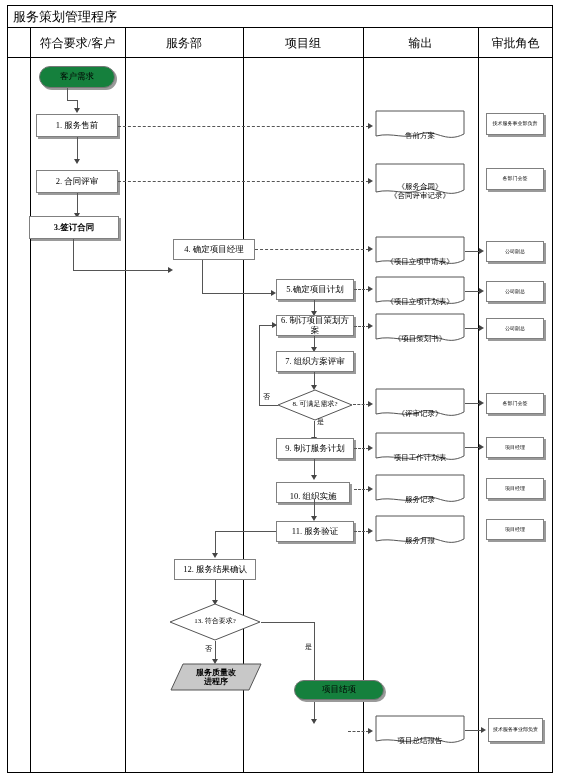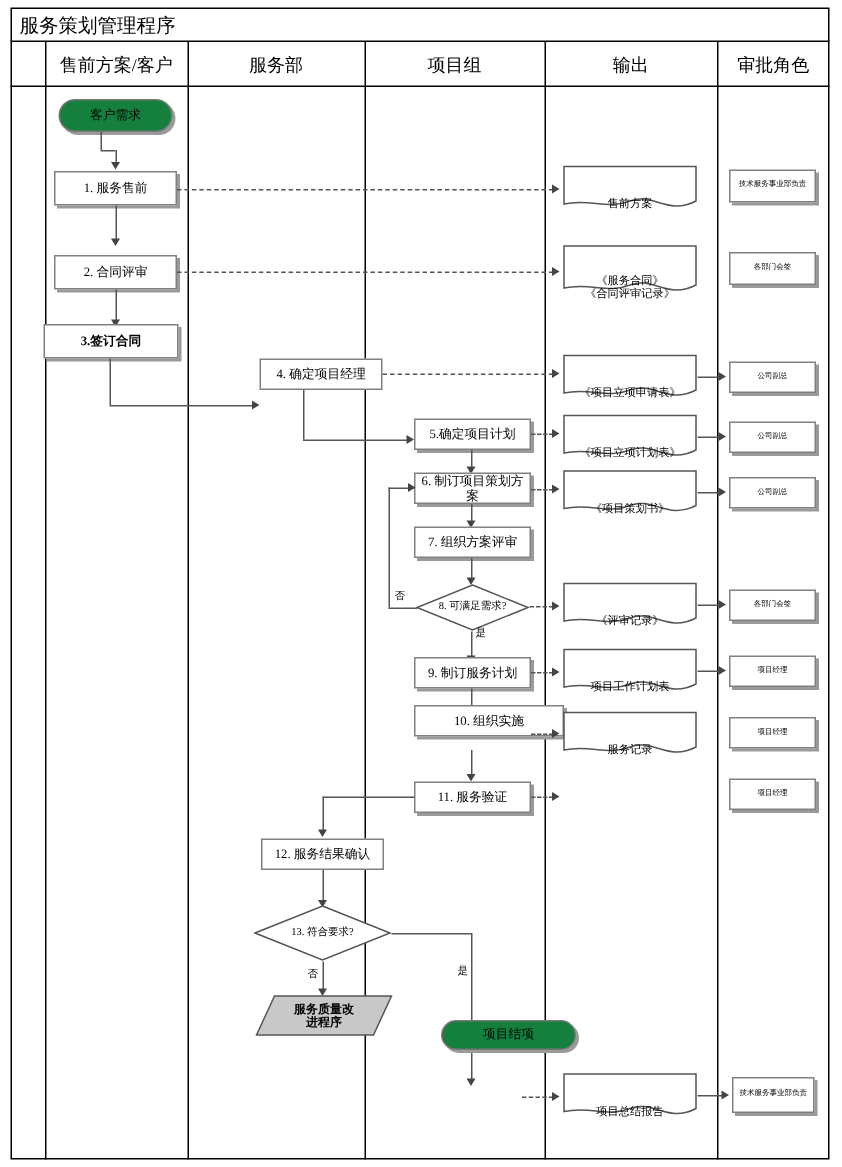--- a/index.html
+++ b/index.html
@@ -59,21 +59,21 @@
 <body>
 
 <div id="page">
 
   <div class="frame"></div>
   <div class="title-bar"></div>
   <div class="title-text">服务策划管理程序</div>
 
   <div class="header-row"></div>
 
-  <div class="lane-head" style="left:30px;width:95px;">售前方案/客户</div>
+  <div class="lane-head" style="left:30px;width:95px;">符合要求/客户</div>
   <div class="lane-head" style="left:125px;width:118px;">服务部</div>
   <div class="lane-head" style="left:243px;width:120px;">项目组</div>
   <div class="lane-head" style="left:363px;width:115px;">输出</div>
   <div class="lane-head" style="left:478px;width:75px;">审批角色</div>
 
   <div class="vline" style="left:30px;"></div>
   <div class="vline" style="left:125px;"></div>
   <div class="vline" style="left:243px;"></div>
   <div class="vline" style="left:363px;"></div>
   <div class="vline" style="left:478px;"></div>
@@ -192,21 +192,21 @@
   <div class="arrow down" style="left:311px;top:437px;"></div>
   <div class="edge-label" style="left:317px;top:417px;">是</div>
 
   <div class="node proc shadow" style="left:276px;top:438px;width:78px;height:21px;">
     <span>9. 制订服务计划</span>
   </div>
 
   <div class="conn v" style="left:314px;top:459px;height:19px;"></div>
   <div class="arrow down" style="left:311px;top:475px;"></div>
 
-  <div class="node proc shadow" style="left:276px;top:470px;width:100px;height:21px;">
+  <div class="node proc shadow" style="left:276px;top:482px;width:74px;height:21px;align-items:flex-end;">
     <span>10. 组织实施</span>
   </div>
 
   <div class="conn v" style="left:314px;top:500px;height:19px;"></div>
   <div class="arrow down" style="left:311px;top:516px;"></div>
 
   <div class="node proc shadow" style="left:276px;top:521px;width:78px;height:21px;">
     <span>11. 服务验证</span>
   </div>
 
@@ -266,20 +266,26 @@
     <span class="doc-label">项目工作计划表</span>
   </div>
 
   <div class="node doc" style="left:375px;top:474px;width:90px;height:32px;">
     <svg width="90" height="32" viewBox="0 0 90 32">
       <path d="M1,1 H89 V24 C70,34 60,18 45,24 C30,30 18,22 1,26 Z" fill="#ffffff" stroke="#555555" stroke-width="1"></path>
     </svg>
     <span class="doc-label">服务记录</span>
   </div>
 
+  <div class="node doc" style="left:375px;top:515px;width:90px;height:32px;">
+    <svg width="90" height="32" viewBox="0 0 90 32">
+      <path d="M1,1 H89 V24 C70,34 60,18 45,24 C30,30 18,22 1,26 Z" fill="#ffffff" stroke="#555555" stroke-width="1"></path>
+    </svg>
+    <span class="doc-label">服务月报</span>
+  </div>
 
   <div class="node doc" style="left:375px;top:715px;width:90px;height:32px;">
     <svg width="90" height="32" viewBox="0 0 90 32">
       <path d="M1,1 H89 V24 C70,34 60,18 45,24 C30,30 18,22 1,26 Z" fill="#ffffff" stroke="#555555" stroke-width="1"></path>
     </svg>
     <span class="doc-label">项目总结报告</span>
   </div>
 
   <div class="dash" style="left:118px;top:126px;width:251px;"></div>
   <div class="arrow right" style="left:368px;top:123px;"></div>

